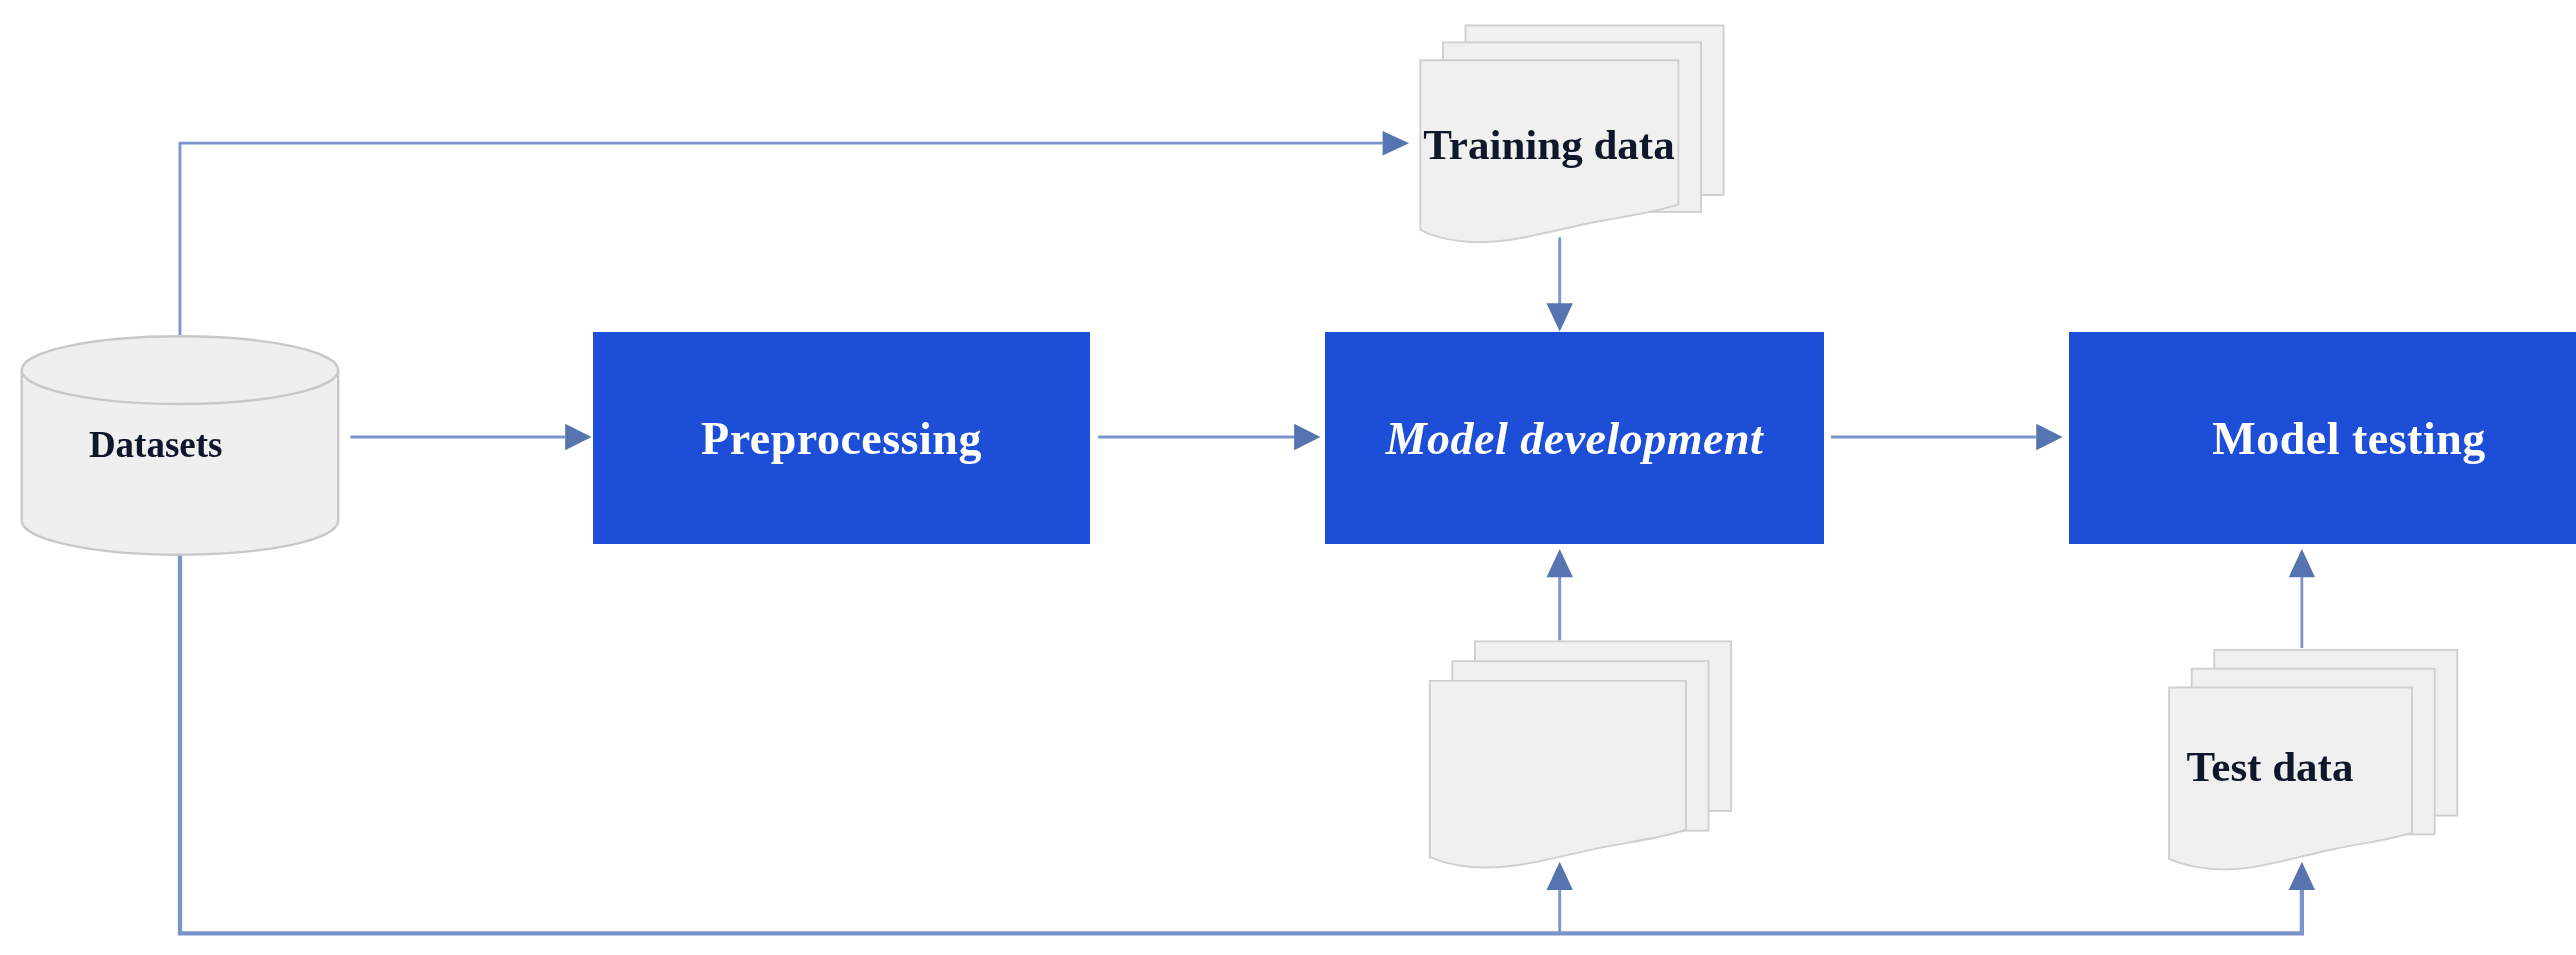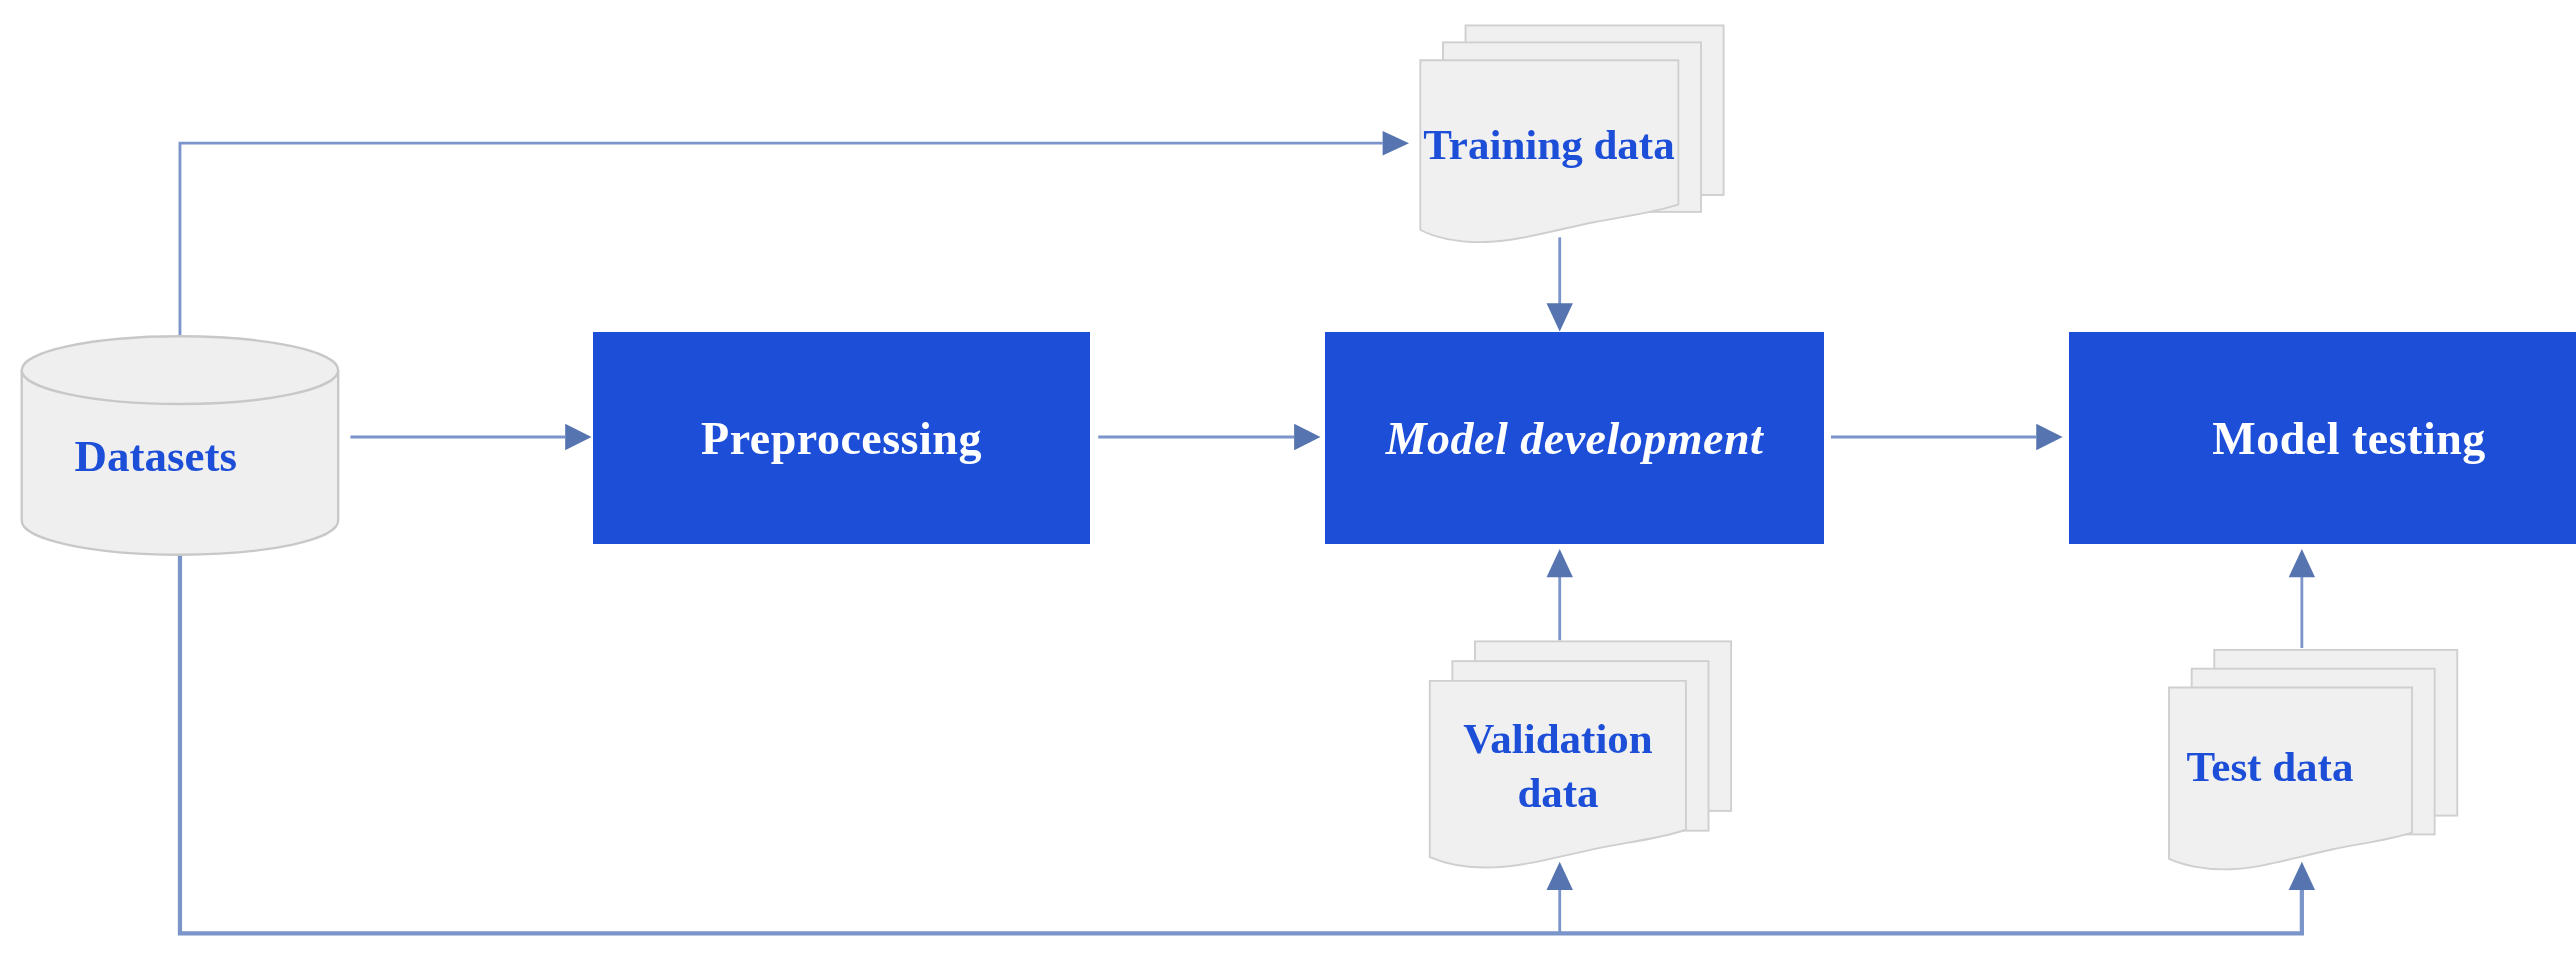--- a/index.html
+++ b/index.html
@@ -25,21 +25,21 @@
     letter-spacing: 0.5px;
   }
   .shape-label {
     position: absolute;
     display: flex;
     align-items: center;
     justify-content: center;
     text-align: center;
     font-weight: bold;
     font-size: 43px;
-    color: #1d4ed8;
+    color: #0f172a;
     line-height: 1.25;
   }
   .connector { stroke: #7b94c9; fill: none; }
   .connector.thin { stroke-width: 3; }
   .connector.thick { stroke-width: 4.5; }
   .arrowhead { fill: #5574b0; stroke: none; }
   .doc-sheet { fill: #f0f0f0; stroke: #cfcfcf; stroke-width: 2; }
   .cyl { fill: #efefef; stroke: #c8c8c8; stroke-width: 2.5; }
 </style>
 </head>
@@ -120,22 +120,21 @@
   </div>
 
   <div class="process-box" style="left:1325px; top:332px; width:499px; height:212px;font-style:italic;">
     <span>Model development</span>
   </div>
 
   <div class="process-box" style="left:2069px; top:332px; width:560px; height:212px;">
     <span>Model testing</span>
   </div>
 
-  <div class="shape-label" style="left:21.7px; top:388px; width:268px; height:137px; font-size:45px;">Datasets</div>
+  <div class="shape-label" style="left:21.7px; top:377px; width:268px; height:137px; font-size:37px;">Datasets</div>
 
   <div class="shape-label" style="left:1420px; top:64px; width:258px; height:162px;">Training data</div>
 
-  <div class="shape-label" style="left:1430px; top:685px; width:256px; height:162px;">Validation data</div>
 
   <div class="shape-label" style="left:2169px; top:689px; width:202px; height:156px;">Test data</div>
 
 </div>
 
 
 </body></html>

